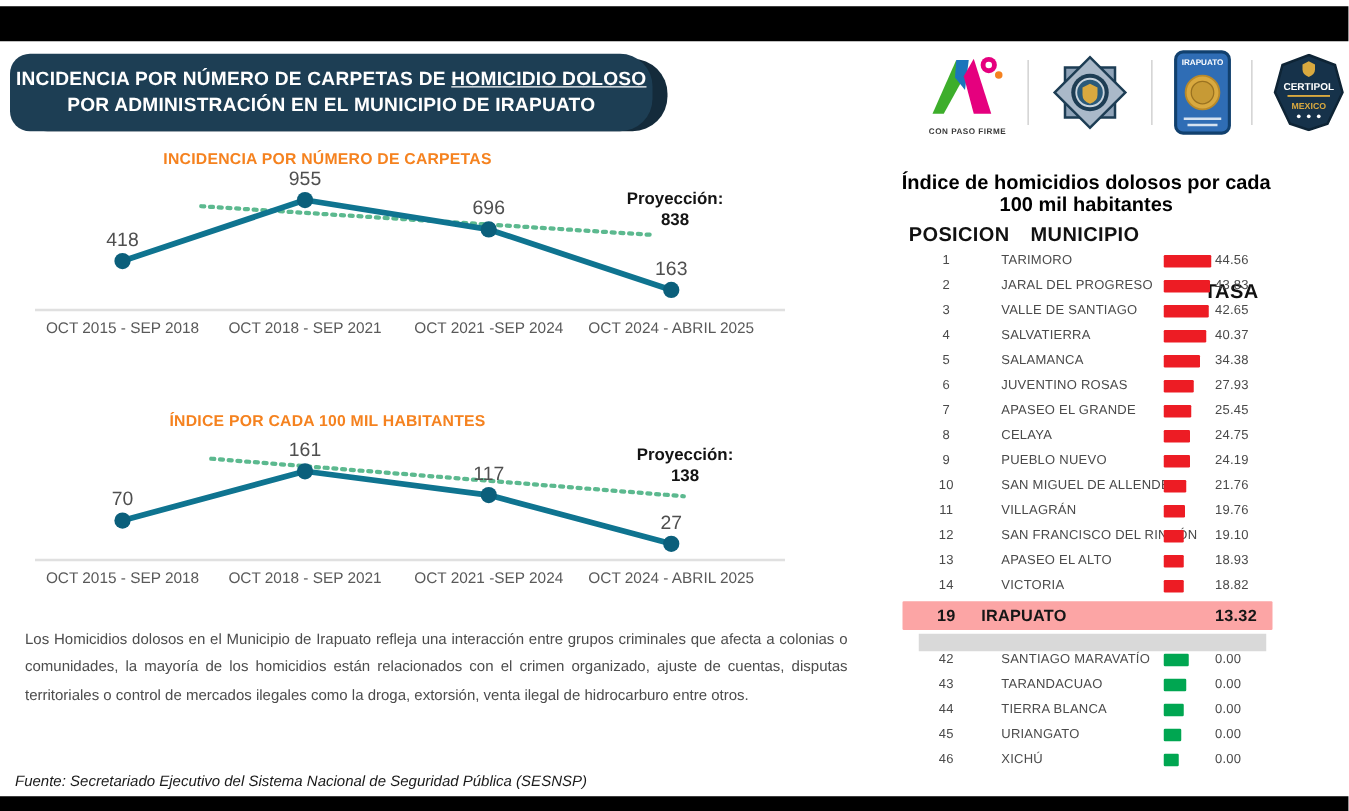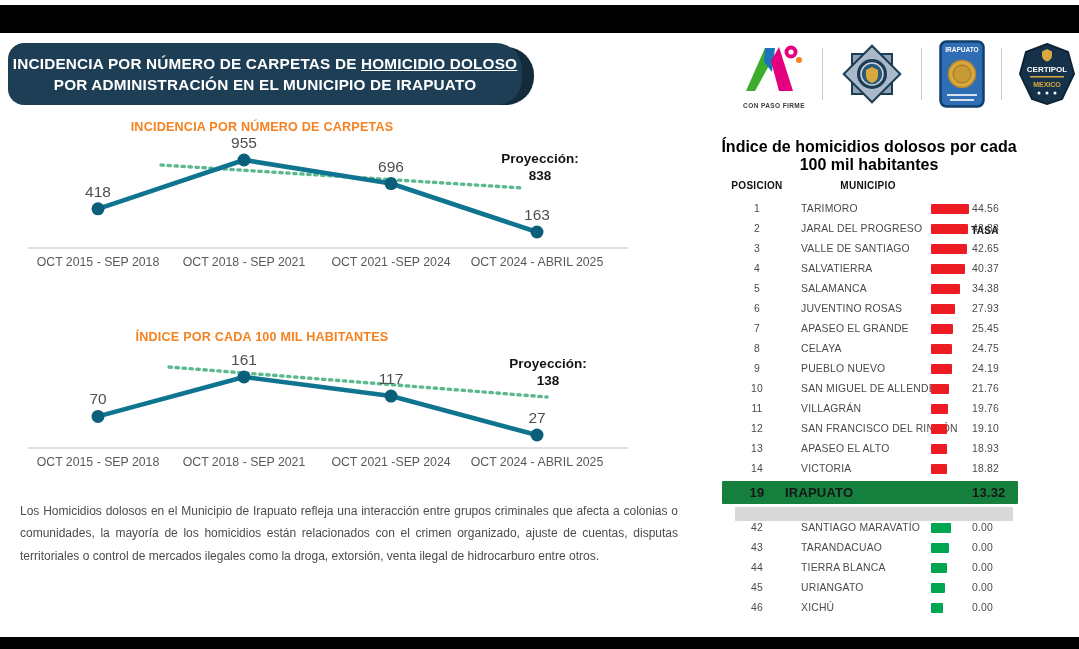--- a/index.html
+++ b/index.html
@@ -28,30 +28,30 @@
   .x-label{fill:#595959;font-size:12.3px;}
   .proj-label,.proj-value{fill:#141414;font-weight:bold;font-size:13.5px;}
 
   #narrative{left:20px;top:500px;width:658px;font-size:12px;line-height:22.4px;color:#4c4c4c;text-align:justify;}
   #source{left:12px;top:618px;font-size:12px;font-style:italic;color:#1a1a1a;}
 
   #ranking{left:715px;top:135px;width:322px;height:505px;}
   .rk-title{position:absolute;left:0;width:308px;text-align:center;color:#000000;font-weight:bold;font-size:16px;}
   .rk-title1{top:3px;}
   .rk-title2{top:21px;}
-  .rk-head{position:absolute;top:45px;font-weight:bold;font-size:10px;color:#111;letter-spacing:.3px;text-align:center;}
+  .rk-head{position:absolute;top:45px;font-weight:bold;font-size:16px;color:#111;letter-spacing:.3px;text-align:center;}
   #rk-head-pos{left:12px;width:60px;}
   #rk-head-mun{left:103px;width:100px;}
   #rk-head-tasa{left:240px;width:60px;margin-top:45px;}
   .rank-row{position:absolute;left:0;width:320px;height:20px;line-height:20px;font-size:10.4px;color:#4a4a4a;letter-spacing:.2px;}
   .rank-row .pos{position:absolute;left:22px;width:40px;text-align:center;}
   .rank-row .name{position:absolute;left:86px;white-space:nowrap;}
   .rank-row .bar{position:absolute;left:216px;top:5px;height:10px;border-radius:1px;}
   .rank-row .tasa{position:absolute;left:257px;}
-  .rank-row.highlight{left:7px;width:296px;height:23px;line-height:23px;background:#15803d;
+  .rank-row.highlight{left:7px;width:296px;height:23px;line-height:23px;background:#fca5a5;
     font-weight:bold;font-size:13px;color:#161616;border-radius:1px;}
   .rank-row.highlight .pos{left:15px;}
   .rank-row.highlight .name{left:63px;}
   .rank-row.highlight .tasa{left:250px;}
   .rank-sep{position:absolute;left:20px;width:278px;height:14px;background:#d9d9d9;}
 </style>
 </head>
 <body>
 
 <div id="stage">
@@ -154,20 +154,21 @@
         <text x="78" y="166" text-anchor="middle" class="x-label">OCT 2015 - SEP 2018</text>
         <text x="224" y="166" text-anchor="middle" class="x-label">OCT 2018 - SEP 2021</text>
         <text x="371" y="166" text-anchor="middle" class="x-label">OCT 2021 -SEP 2024</text>
         <text x="517" y="166" text-anchor="middle" class="x-label">OCT 2024 - ABRIL 2025</text>
         <text x="528" y="68" text-anchor="middle" class="proj-label">Proyección:</text>
         <text x="528" y="85" text-anchor="middle" class="proj-value">138</text>
       </svg>
   </div>
 
   <div class="abs" id="narrative">Los Homicidios dolosos en el Municipio de Irapuato refleja una interacción entre grupos criminales que afecta a colonias o comunidades, la mayoría de los homicidios están relacionados con el crimen organizado, ajuste de cuentas, disputas territoriales o control de mercados ilegales como la droga, extorsión, venta ilegal de hidrocarburo entre otros.</div>
+  <div class="abs" id="source">Fuente: Secretariado Ejecutivo del Sistema Nacional de Seguridad Pública (SESNSP)</div>
 
   <div class="abs" id="ranking">
     <div class="rk-title rk-title1">Índice de homicidios dolosos por cada</div>
     <div class="rk-title rk-title2">100 mil habitantes</div>
     <div class="rk-head" id="rk-head-pos">POSICION</div>
     <div class="rk-head" id="rk-head-mun">MUNICIPIO</div>
     <div class="rk-head" id="rk-head-tasa">TASA</div>
     <div id="rk-rows">
         <div class="rank-row" style="top: 64px;">
           <span class="pos">1</span>

